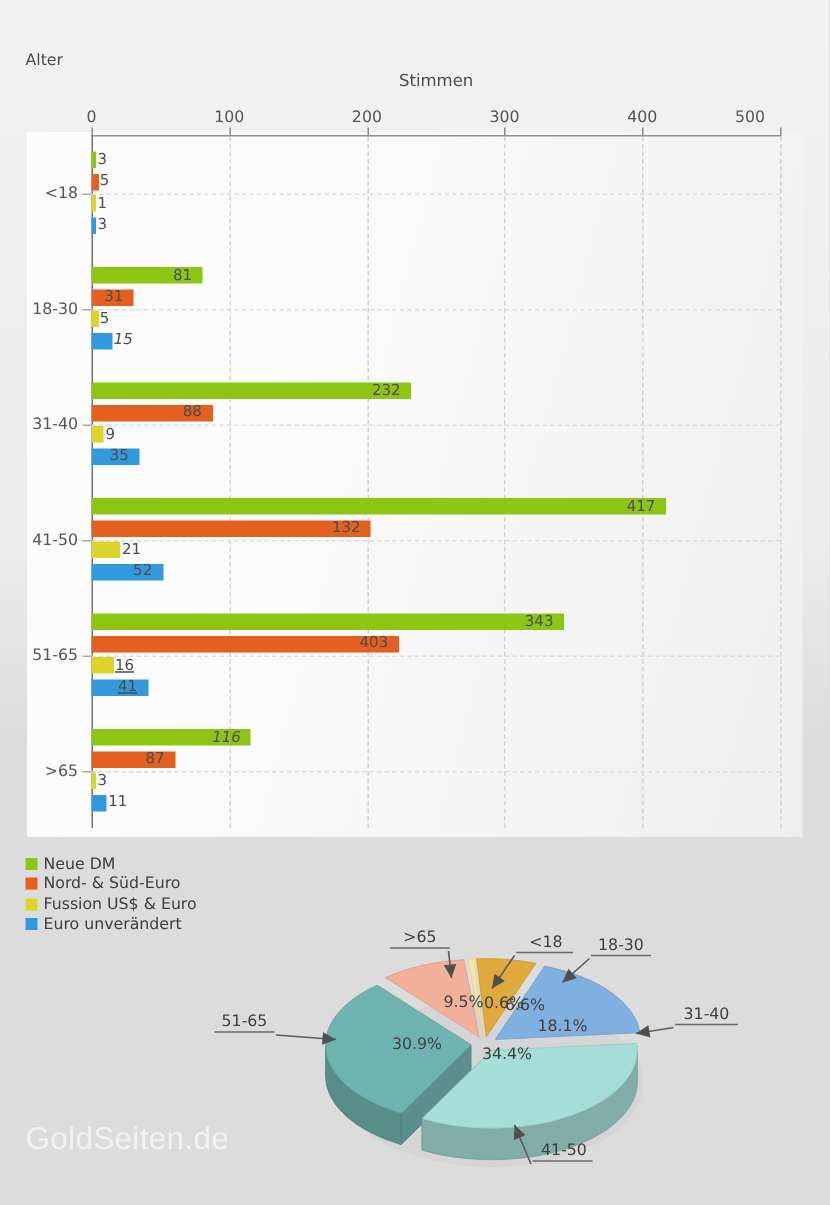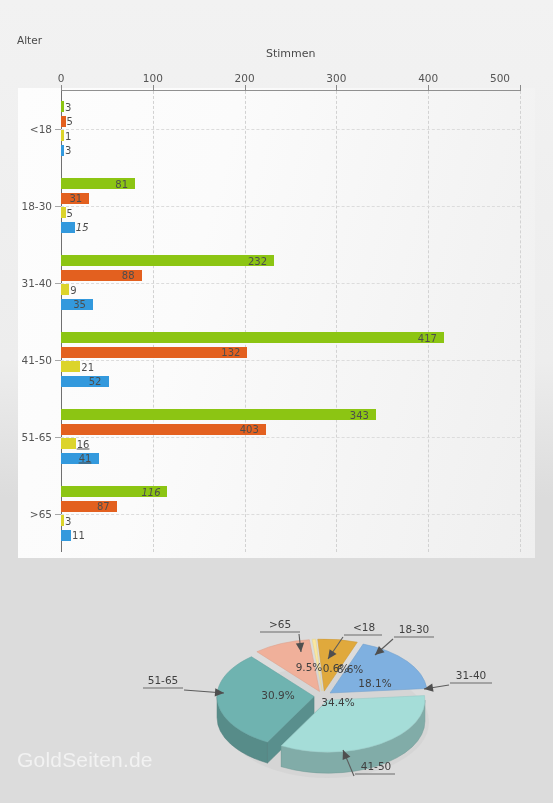--- a/index.html
+++ b/index.html
@@ -275,20 +275,38 @@
       <div class="bar" style="left: 61px; top: 486.25px; width: 106.488px; background: rgb(140, 197, 19);"></div>
       <div class="bar-value" style="left: 141.488px; top: 491.75px; font-style: italic;">116</div>
       <div class="bar" style="left: 61px; top: 500.75px; width: 55.998px; background: rgb(227, 96, 31);"></div>
       <div class="bar-value" style="left: 96.998px; top: 506.25px;">87</div>
       <div class="bar" style="left: 61px; top: 515.25px; width: 3px; background: rgb(220, 212, 43);"></div>
       <div class="bar-value" style="left: 65px; top: 520.75px;">3</div>
       <div class="bar" style="left: 61px; top: 529.75px; width: 10.098px; background: rgb(51, 153, 221);"></div>
       <div class="bar-value" style="left: 72.098px; top: 535.25px;">11</div>
     </div>
 
+  <div class="legend" id="legend">
+      <div class="legend-row">
+        <span class="legend-swatch" style="background: rgb(140, 197, 19);"></span>
+        <span class="legend-label">Neue DM</span>
+      </div>
+      <div class="legend-row">
+        <span class="legend-swatch" style="background: rgb(227, 96, 31);"></span>
+        <span class="legend-label">Nord- &amp; Süd-Euro</span>
+      </div>
+      <div class="legend-row">
+        <span class="legend-swatch" style="background: rgb(220, 212, 43);"></span>
+        <span class="legend-label">Fussion US$ &amp; Euro</span>
+      </div>
+      <div class="legend-row">
+        <span class="legend-swatch" style="background: rgb(51, 153, 221);"></span>
+        <span class="legend-label">Euro unverändert</span>
+      </div>
+    </div>
 
   <div class="pie-wrap">
     <svg class="pie-svg" id="pie-svg" width="553" height="203" viewBox="0 0 553 203">
         <ellipse cx="327" cy="122" rx="102" ry="56" fill="#cfcfcf" opacity="0.55"></ellipse>
         <g></g>
         <g></g>
         <g></g>
         <g></g>
         <g>
           <path d="M 314.04497336148734 96.4942348791995 L 267.455431768506 142.10352756855715 L 267.455431768506 163.10352756855715 L 314.04497336148734 117.4942348791995 Z" fill="rgb(89,143,141)" stroke="rgb(80,129,127)" stroke-width="0.5"></path>

